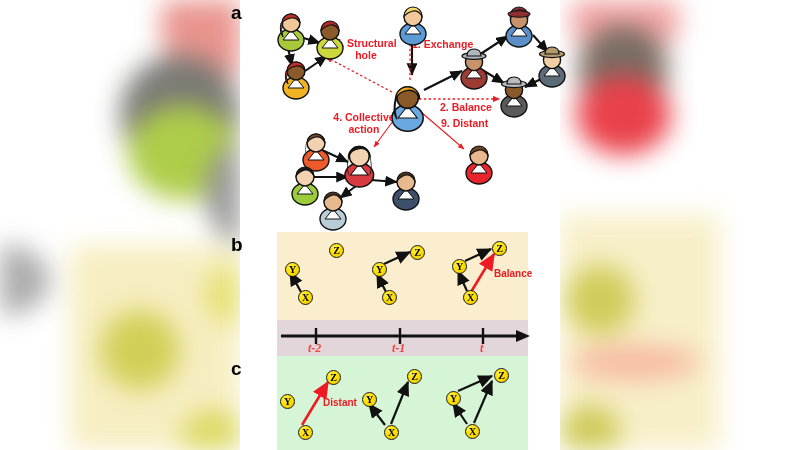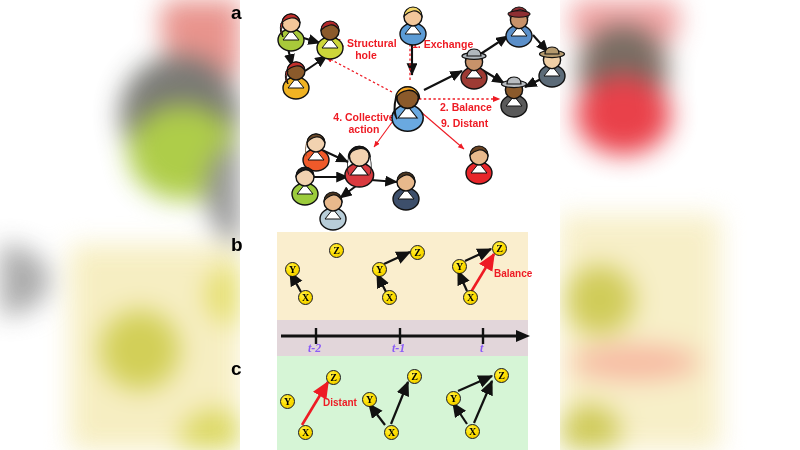--- a/index.html
+++ b/index.html
@@ -21,21 +21,21 @@
   svg.layer{position:absolute;left:0;top:0;overflow:visible;}
   .redlabel{position:absolute;color:#ee1b24;font-weight:bold;font-size:10.5px;line-height:11.5px;
             font-family:"Liberation Sans",sans-serif;text-align:center;white-space:nowrap;}
 
   
   .node{position:absolute;width:15px;height:15px;border-radius:50%;
         background:radial-gradient(circle at 35% 30%,#ffef4a 0%,#ffe000 45%,#e8c400 100%);
         border:1.4px solid #1a1a1a;box-sizing:border-box;
         display:flex;align-items:center;justify-content:center;
         font:bold 10px/1 "Liberation Serif",serif;color:#000;}
-  .tick-lbl{position:absolute;font:bold italic 12px/1 "Liberation Serif",serif;color:#8b5cf6;}
+  .tick-lbl{position:absolute;font:bold italic 12px/1 "Liberation Serif",serif;color:#ef4444;}
   .bandlabel{position:absolute;color:#ee1b24;font-weight:bold;font-size:10px;
              font-family:"Liberation Sans",sans-serif;white-space:nowrap;}
 </style>
 </head>
 <body>
 
 <div id="stage">
 
   <div class="blurpad left">
     <div class="bl" style="left:160px;top:-30px;width:110px;height:110px;background:#e78b84;"></div>

